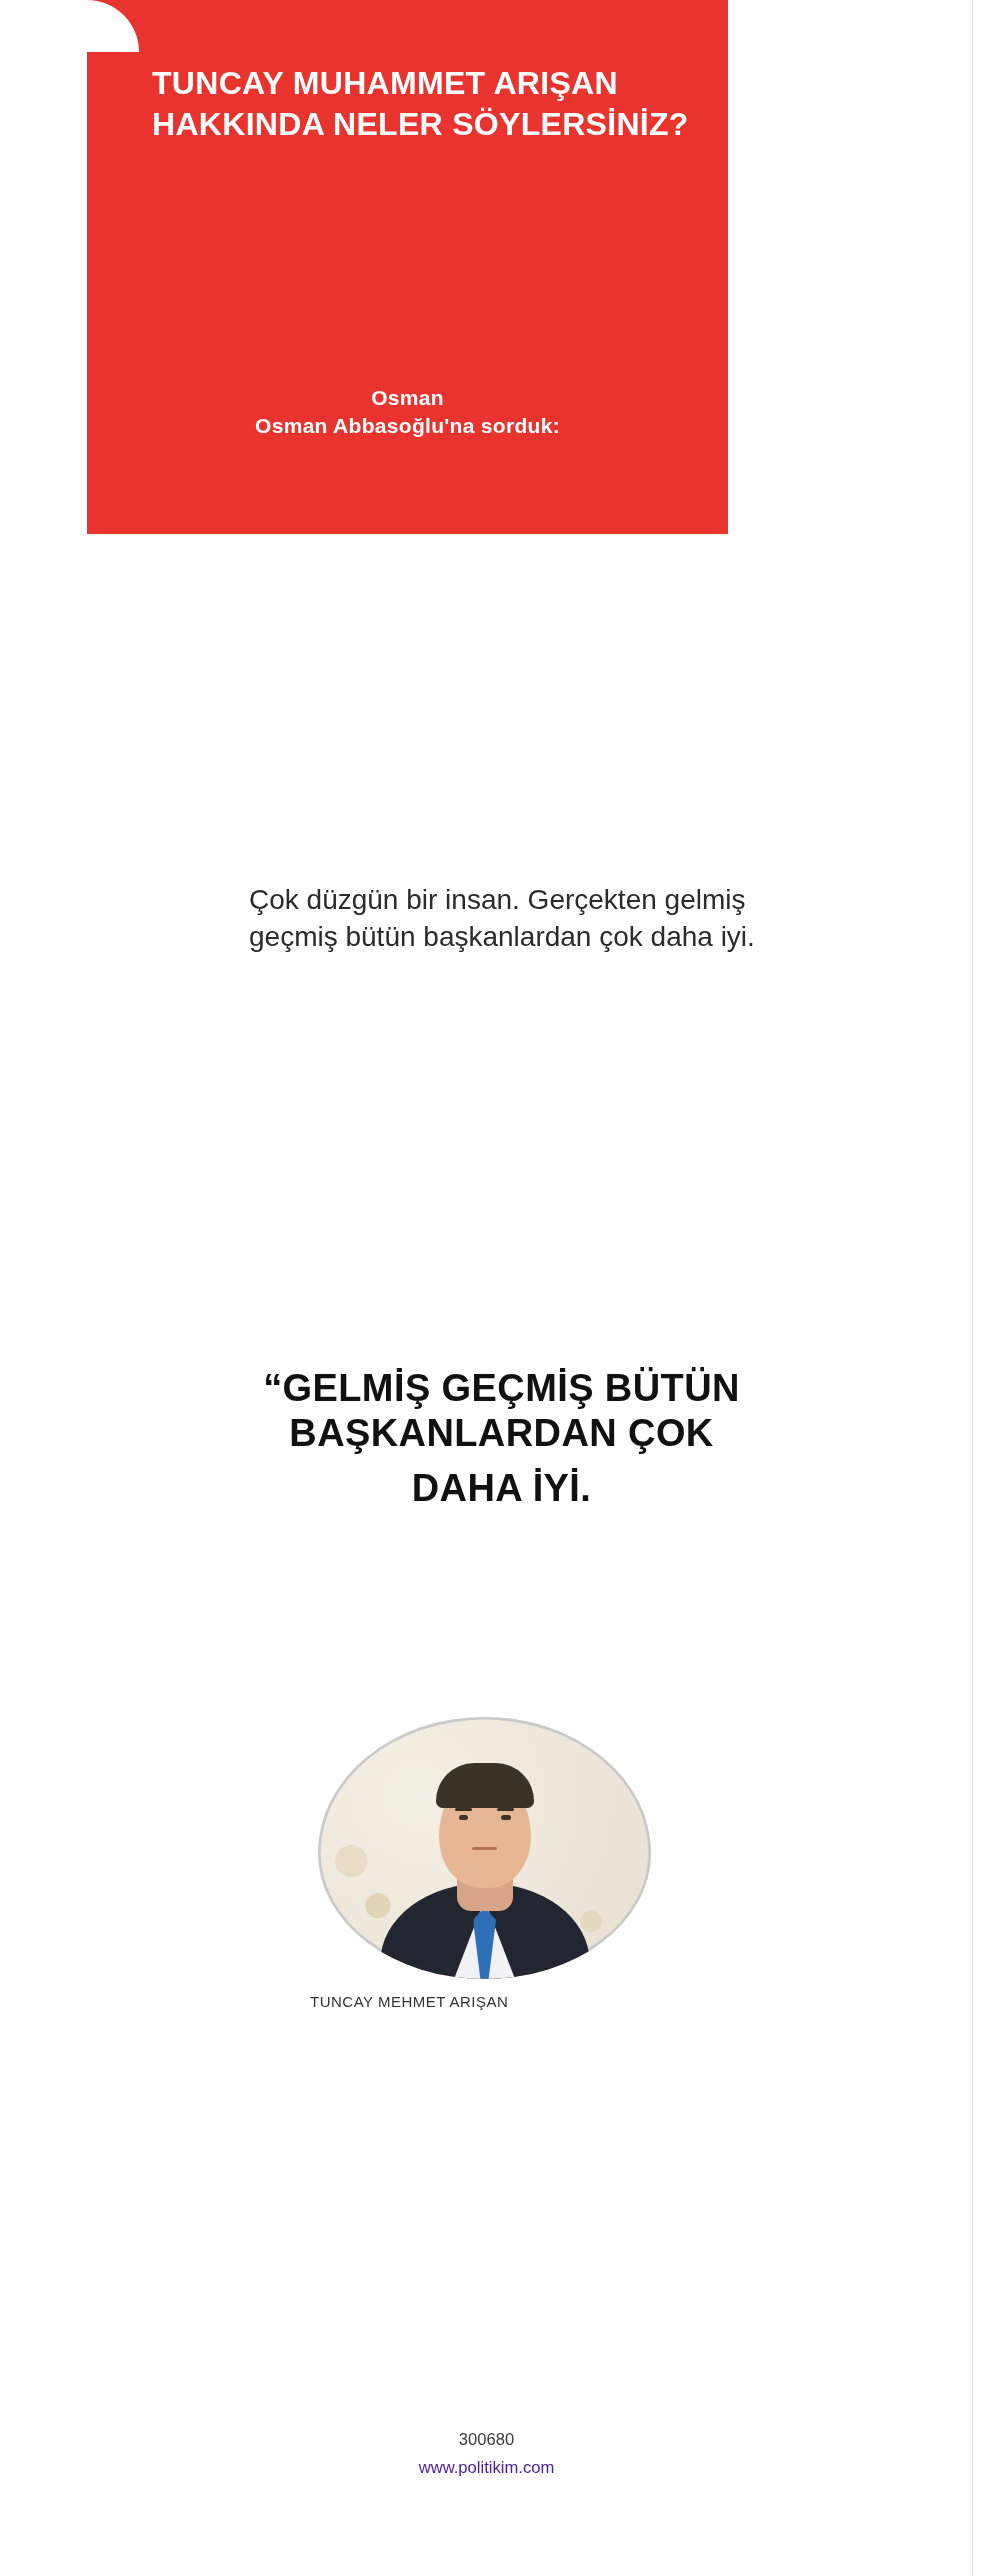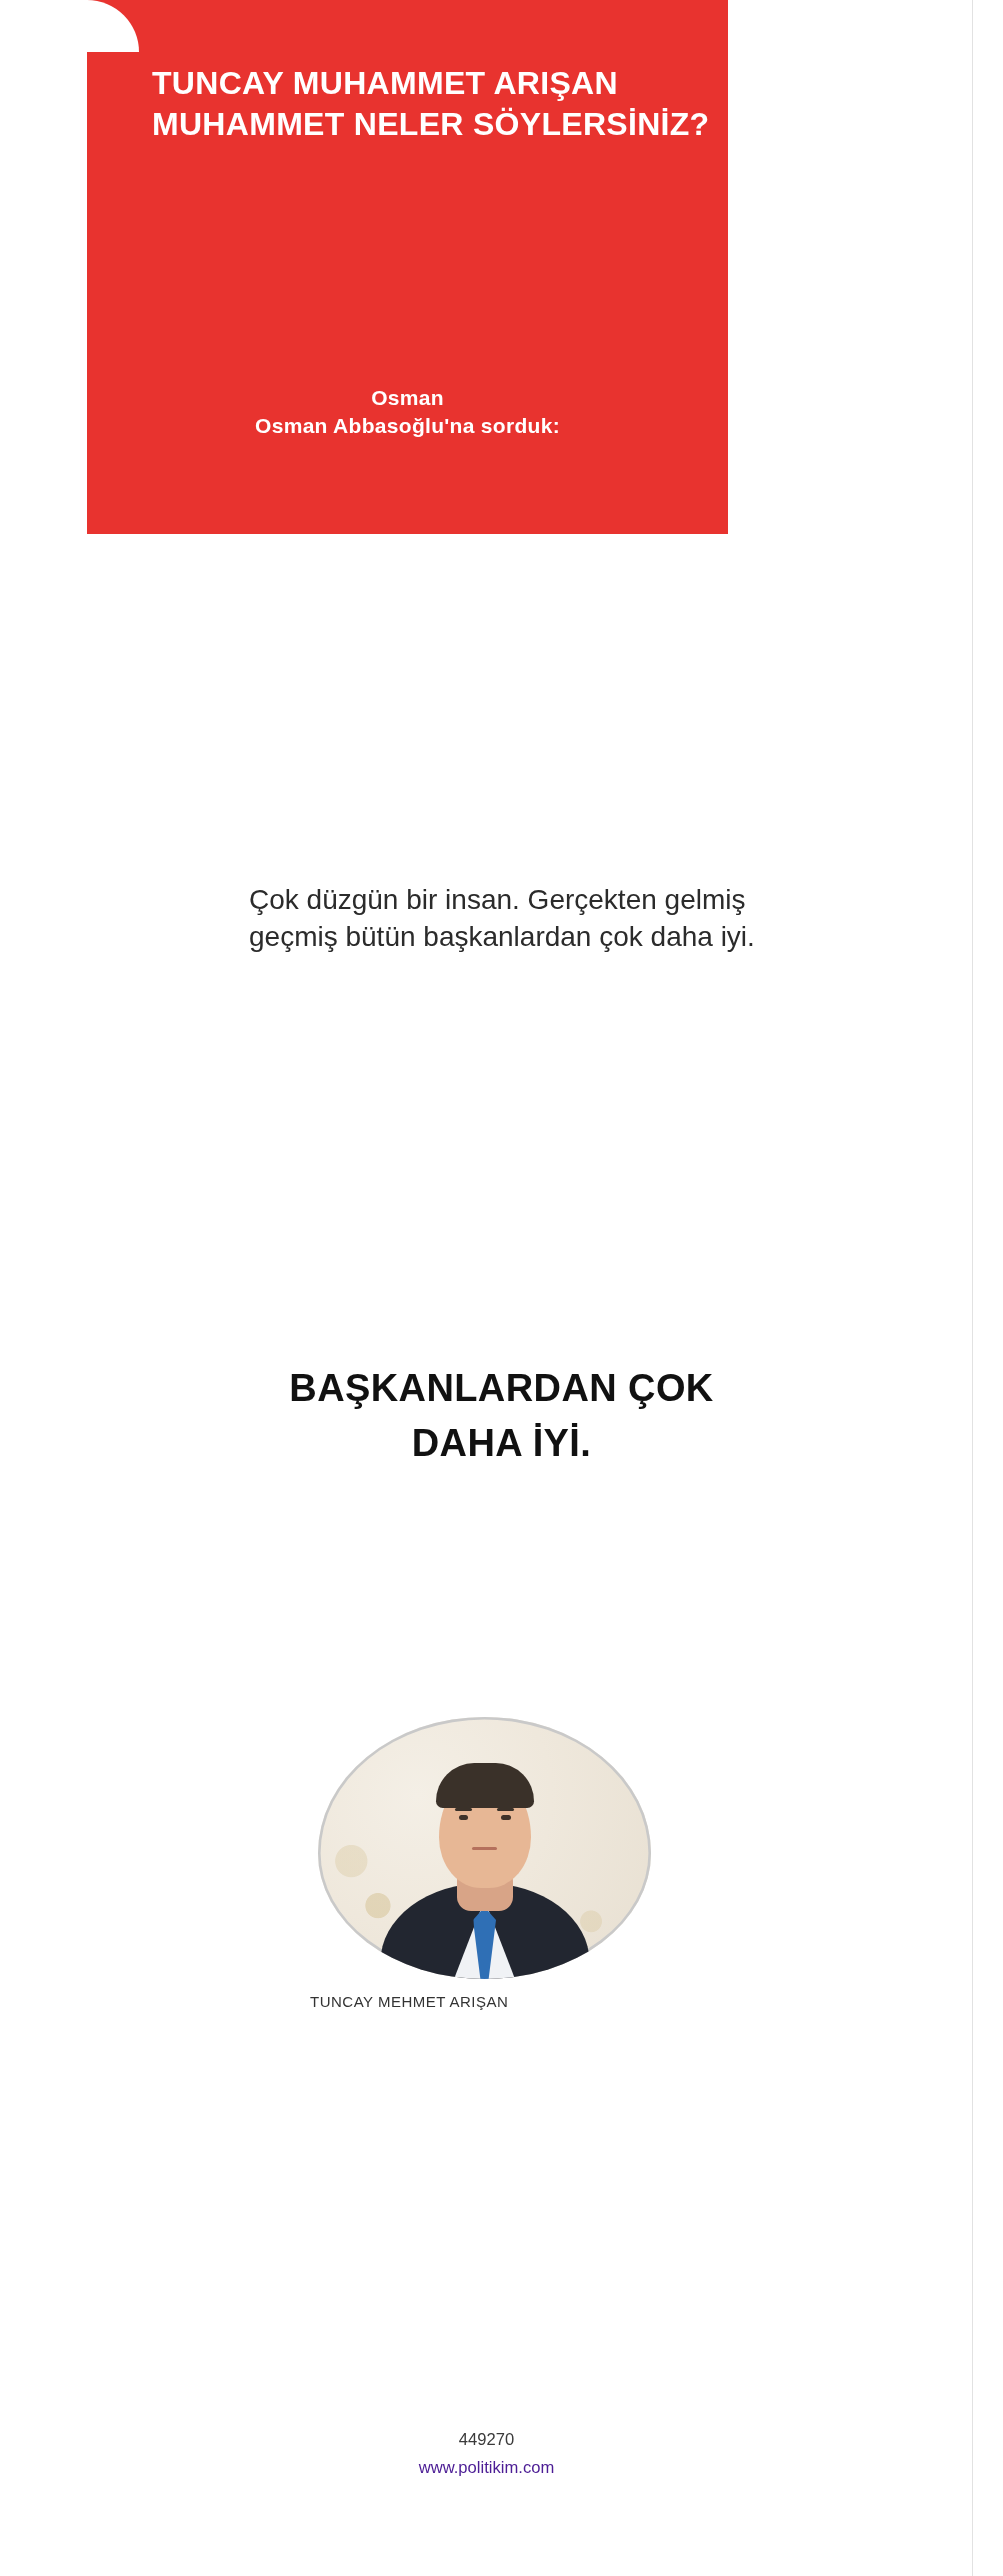--- a/index.html
+++ b/index.html
@@ -307,32 +307,33 @@
 </head>
 <body>
 
 <div class="page">
   <div class="card">
 
     <div class="red-block">
       <div class="red-inner">
         <div class="headline">
           <div>TUNCAY MUHAMMET ARIŞAN</div>
-          <div>MUHAMMET NELER SÖYLERSİNİZ?</div>
+          <div>HAKKINDA NELER SÖYLERSİNİZ?</div>
         </div>
         <div class="subblock">
           <div class="sub-role">Osman</div>
           <div class="sub-name">Osman Abbasoğlu'na sorduk:</div>
         </div>
       </div>
     </div>
 
     <div class="quote-body">Çok düzgün bir insan. Gerçekten gelmiş geçmiş bütün başkanlardan çok daha iyi.</div>
 
     <div class="pull-quote">
+      <div class="pq-line1">“GELMİŞ GEÇMİŞ BÜTÜN</div>
       <div class="pq-line2">BAŞKANLARDAN ÇOK</div>
       <div class="pq-line3">DAHA İYİ.</div>
     </div>
 
     <div class="portrait-wrap">
       <div class="portrait">
         <div class="portrait-ornament"></div>
         <div class="portrait-figure">
           <div class="suit"></div>
           <div class="shirt"></div>
@@ -344,20 +345,20 @@
           <div class="brow right"></div>
           <div class="eye left"></div>
           <div class="eye right"></div>
           <div class="mouth"></div>
         </div>
       </div>
       <div class="portrait-caption">TUNCAY MEHMET ARIŞAN</div>
     </div>
 
     <div class="footer">
-      <div class="footer-code">449270</div>
+      <div class="footer-code">300680</div>
       <div class="footer-url">www.politikim.com</div>
     </div>
 
   </div>
   <div class="gutter"></div>
 </div>
 
 
 </body></html>

